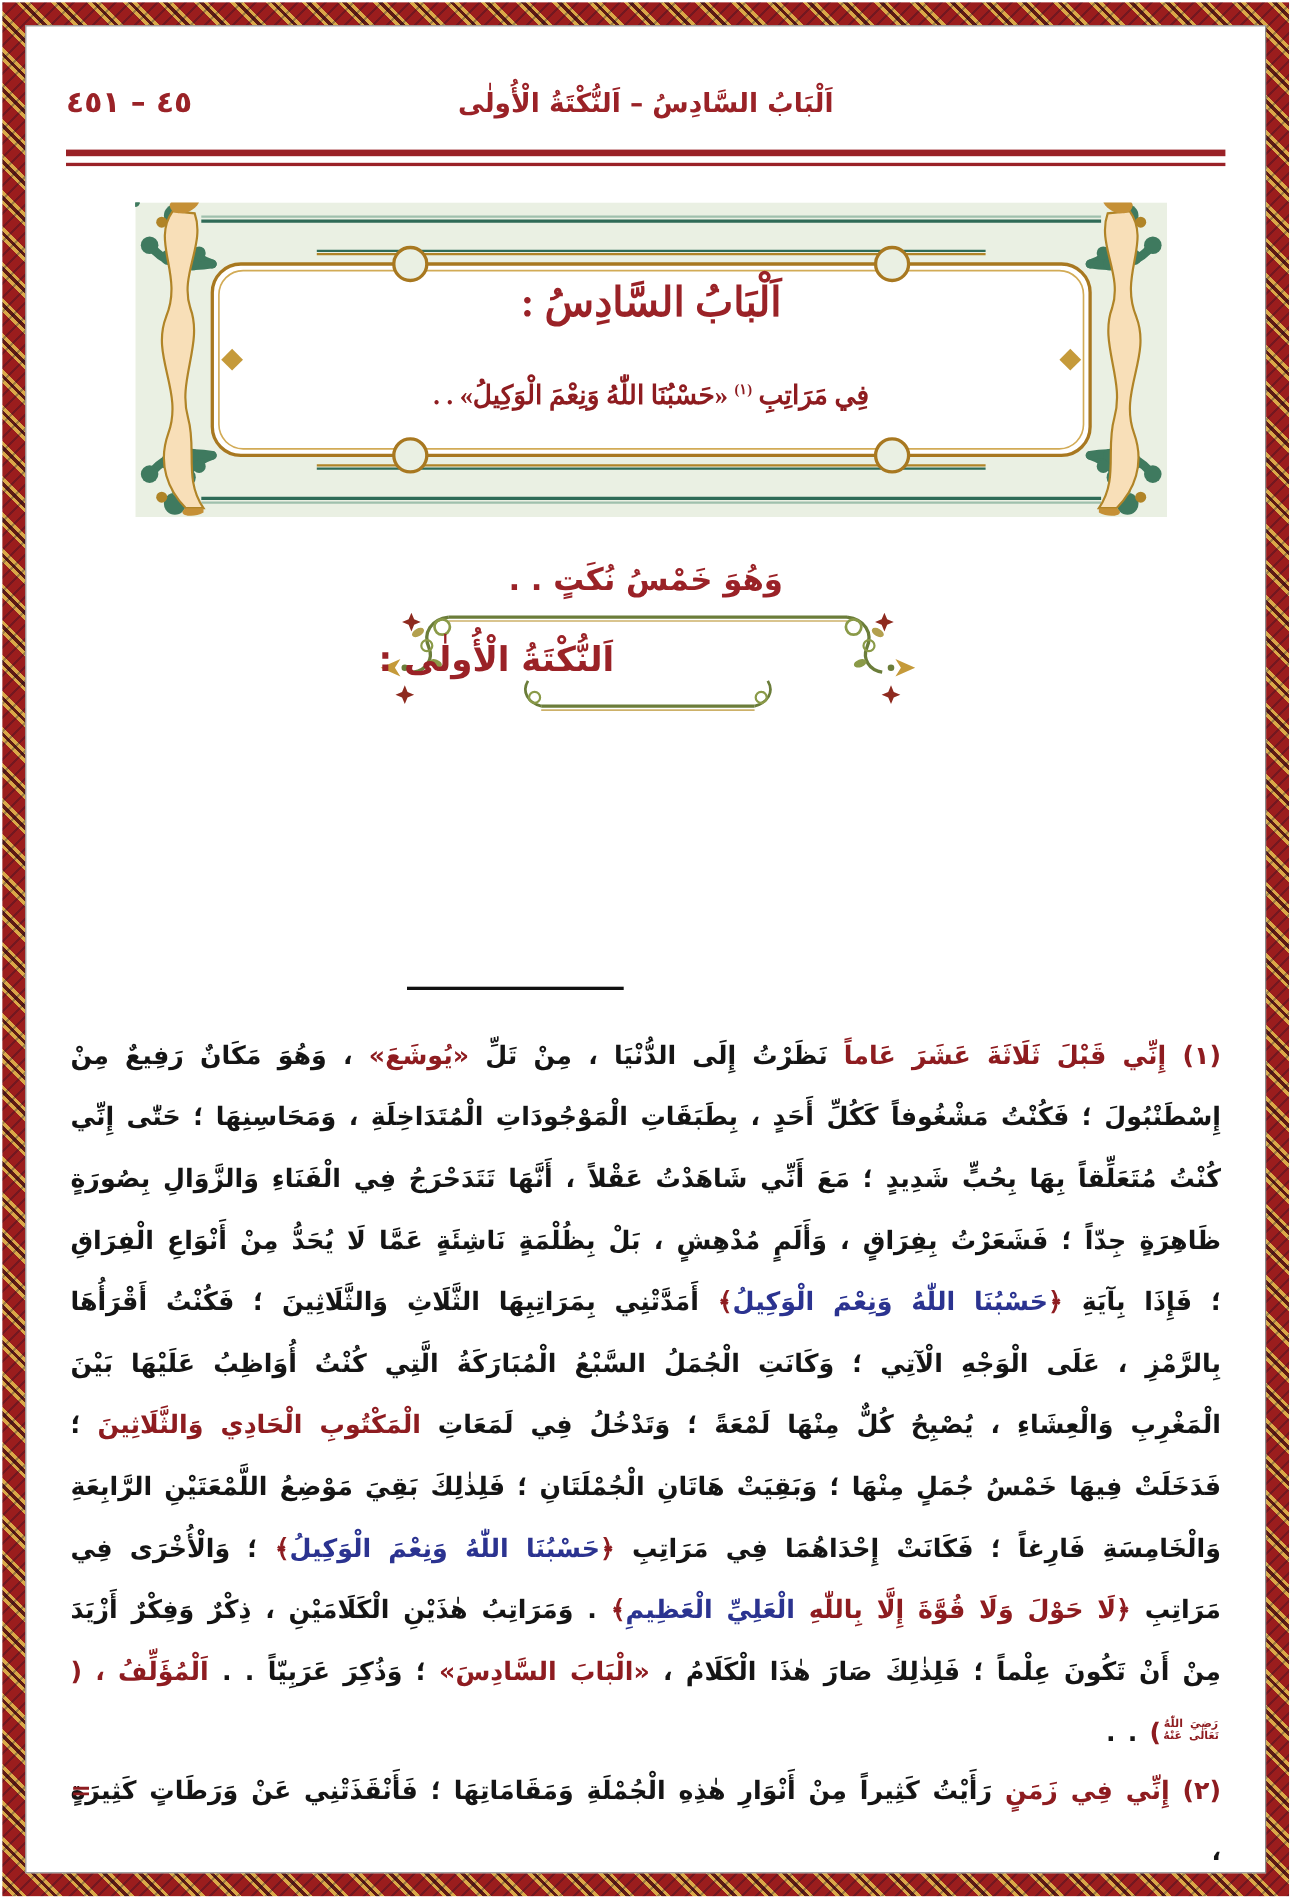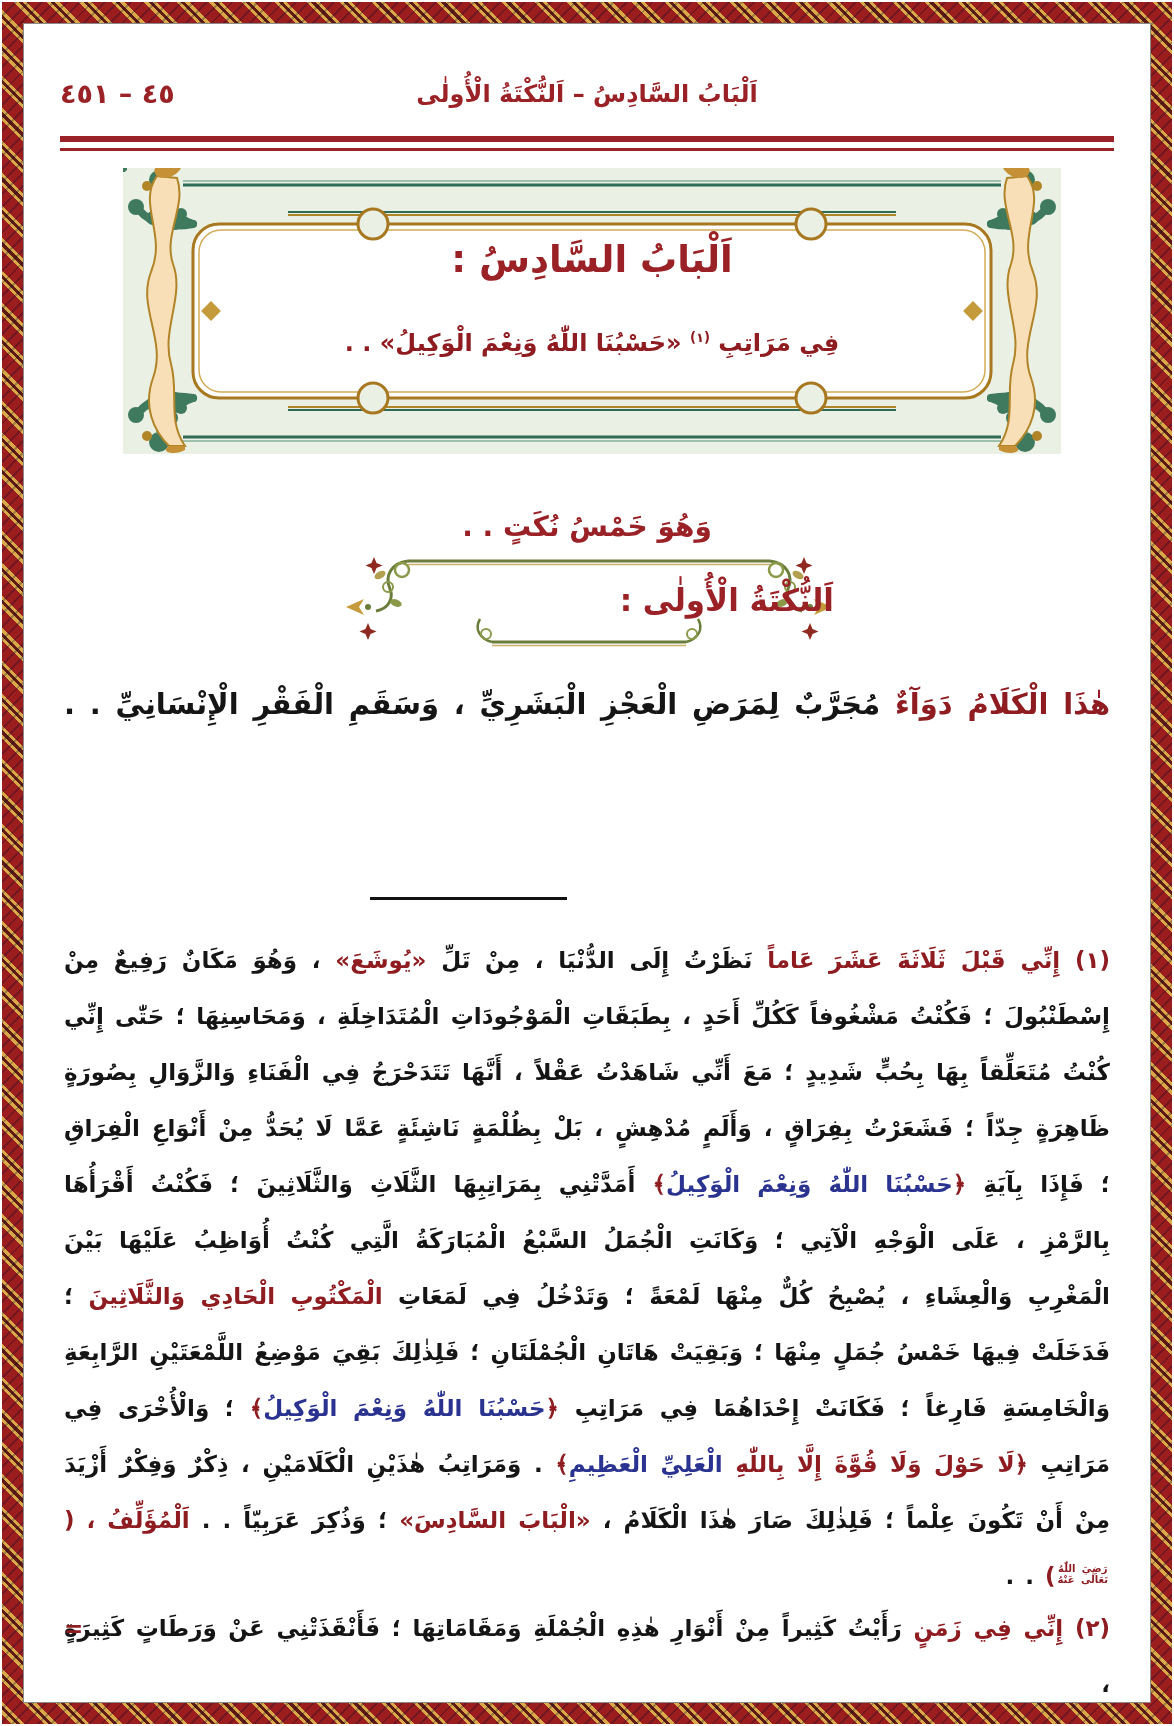--- a/index.html
+++ b/index.html
@@ -34,40 +34,40 @@
   }
   .hdr-page{
     position:absolute;top:54px;left:36px;direction:rtl;
     font-size:27px;font-weight:bold;color:var(--maroon);
   }
   .hdr-rule{
     position:absolute;top:112px;left:36px;right:36px;height:6px;
     border-top:6px solid var(--maroon);border-bottom:3px solid var(--maroon);
   }
   
-  .box1{position:absolute;top:144px;left:99px;width:938px;height:366px;}
+  .box1{position:absolute;top:160px;left:99px;width:938px;height:366px;font-family:Liberation Serif, serif;}
   .box1 svg{position:absolute;inset:0;}
   .box1-l1{
     position:absolute;top:66px;left:0;right:0;text-align:center;
     font-size:37px;font-weight:bold;color:var(--maroon);line-height:52px;
   }
   .box1-l2{
     position:absolute;top:146px;left:0;right:0;text-align:center;
     font-size:24px;font-weight:bold;color:var(--maroon);line-height:48px;
   }
   
   .subtitle{
     position:absolute;top:448px;left:0;right:0;text-align:center;
     font-size:28px;font-weight:bold;color:var(--maroon);line-height:44px;margin-top:33px;
   }
   
   .box2{position:absolute;top:521px;left:320px;width:490px;height:112px;}
   .box2 svg{position:absolute;inset:0;}
   .box2-title{
-    position:absolute;top:32px;left:0;right:0;text-align:right;
+    position:absolute;top:32px;left:0;right:0;text-align:left;
     font-size:31px;font-weight:bold;color:var(--maroon);line-height:46px;
   }
   
   .body-block{position:absolute;top:642px;right:40px;left:40px;}
   .body-line{
     font-size:29px;font-weight:bold;color:var(--text);
     line-height:76px;text-align:justify;text-align-last:justify;direction:rtl;
   }
   
   .fn-divider{position:absolute;top:873px;left:346px;width:197px;height:3px;background:#111;}
@@ -174,21 +174,20 @@
         <g id="v2b">
           <path d="M148 97 C 136 94 130 84 136 74" stroke="#6b7d3a" stroke-width="2.5" fill="none"></path>
           <circle cx="142" cy="89" r="5" fill="none" stroke="#8a9a48" stroke-width="2"></circle>
         </g>
         <use href="#v2b" transform="translate(490,0) scale(-1,1)"></use>
       </svg>
       <div class="box2-title">اَلنُّكْتَةُ الْأُولٰى :</div>
     </div>
 
     <div class="body-block">
-      <div class="body-line"><span class="seg-red">هٰذَا الْكَلَامُ دَوَآءٌ</span><span class="seg-black"> مُجَرَّبٌ لِمَرَضِ الْعَجْزِ الْبَشَرِيِّ ، وَسَقَمِ الْفَقْرِ الْإِنْسَانِيِّ . .</span></div>
     </div>
 
     <div class="fn-divider"></div>
 
     <div class="fn-block">
       <div class="fn"><span class="seg-red">(١) إِنِّي قَبْلَ ثَلَاثَةَ عَشَرَ عَاماً</span><span class="seg-black"> نَظَرْتُ إِلَى الدُّنْيَا ، مِنْ تَلِّ </span><span class="seg-red">«يُوشَعَ»</span><span class="seg-black"> ، وَهُوَ مَكَانٌ رَفِيعٌ مِنْ إِسْطَنْبُولَ ؛ فَكُنْتُ مَشْغُوفاً كَكُلِّ أَحَدٍ ، بِطَبَقَاتِ الْمَوْجُودَاتِ الْمُتَدَاخِلَةِ ، وَمَحَاسِنِهَا ؛ حَتّٰى إِنِّي كُنْتُ مُتَعَلِّقاً بِهَا بِحُبٍّ شَدِيدٍ ؛ مَعَ أَنِّي شَاهَدْتُ عَقْلاً ، أَنَّهَا تَتَدَحْرَجُ فِي الْفَنَاءِ وَالزَّوَالِ بِصُورَةٍ ظَاهِرَةٍ جِدّاً ؛ فَشَعَرْتُ بِفِرَاقٍ ، وَأَلَمٍ مُدْهِشٍ ، بَلْ بِظُلْمَةٍ نَاشِئَةٍ عَمَّا لَا يُحَدُّ مِنْ أَنْوَاعِ الْفِرَاقِ ؛ فَإِذَا بِآيَةِ </span><span class="seg-red">﴿</span><span class="seg-blue">حَسْبُنَا اللّٰهُ وَنِعْمَ الْوَكِيلُ</span><span class="seg-red">﴾</span><span class="seg-black"> أَمَدَّتْنِي بِمَرَاتِبِهَا الثَّلَاثِ وَالثَّلَاثِينَ ؛ فَكُنْتُ أَقْرَأُهَا بِالرَّمْزِ ، عَلَى الْوَجْهِ الْآتِي ؛ وَكَانَتِ الْجُمَلُ السَّبْعُ الْمُبَارَكَةُ الَّتِي كُنْتُ أُوَاظِبُ عَلَيْهَا بَيْنَ الْمَغْرِبِ وَالْعِشَاءِ ، يُصْبِحُ كُلٌّ مِنْهَا لَمْعَةً ؛ وَتَدْخُلُ فِي لَمَعَاتِ </span><span class="seg-red">الْمَكْتُوبِ الْحَادِي وَالثَّلَاثِينَ</span><span class="seg-black"> ؛ فَدَخَلَتْ فِيهَا خَمْسُ جُمَلٍ مِنْهَا ؛ وَبَقِيَتْ هَاتَانِ الْجُمْلَتَانِ ؛ فَلِذٰلِكَ بَقِيَ مَوْضِعُ اللَّمْعَتَيْنِ الرَّابِعَةِ وَالْخَامِسَةِ فَارِغاً ؛ فَكَانَتْ إِحْدَاهُمَا فِي مَرَاتِبِ </span><span class="seg-red">﴿</span><span class="seg-blue">حَسْبُنَا اللّٰهُ وَنِعْمَ الْوَكِيلُ</span><span class="seg-red">﴾</span><span class="seg-black"> ؛ وَالْأُخْرَى فِي مَرَاتِبِ </span><span class="seg-red">﴿لَا حَوْلَ وَلَا قُوَّةَ إِلَّا بِاللّٰهِ </span><span class="seg-blue">الْعَلِيِّ الْعَظِيمِ</span><span class="seg-red">﴾</span><span class="seg-black"> . وَمَرَاتِبُ هٰذَيْنِ الْكَلَامَيْنِ ، ذِكْرٌ وَفِكْرٌ أَزْيَدَ مِنْ أَنْ تَكُونَ عِلْماً ؛ فَلِذٰلِكَ صَارَ هٰذَا الْكَلَامُ ، </span><span class="seg-red">«الْبَابَ السَّادِسَ»</span><span class="seg-black"> ؛ وَذُكِرَ عَرَبِيّاً . . </span><span class="seg-red">اَلْمُؤَلِّفُ ، (</span><span class="seg-seal">رَضِيَ اللّٰهُ
 تَعَالٰى عَنْهُ</span><span class="seg-red">)</span><span class="seg-black"> . .</span></div>
       <div class="fn fn2">
         <span><span class="seg-red">(٢) إِنِّي فِي زَمَنٍ</span><span class="seg-black"> رَأَيْتُ كَثِيراً مِنْ أَنْوَارِ هٰذِهِ الْجُمْلَةِ وَمَقَامَاتِهَا ؛ فَأَنْقَذَتْنِي عَنْ وَرَطَاتٍ كَثِيرَةٍ ،</span></span>
         <span class="eq">=</span>

